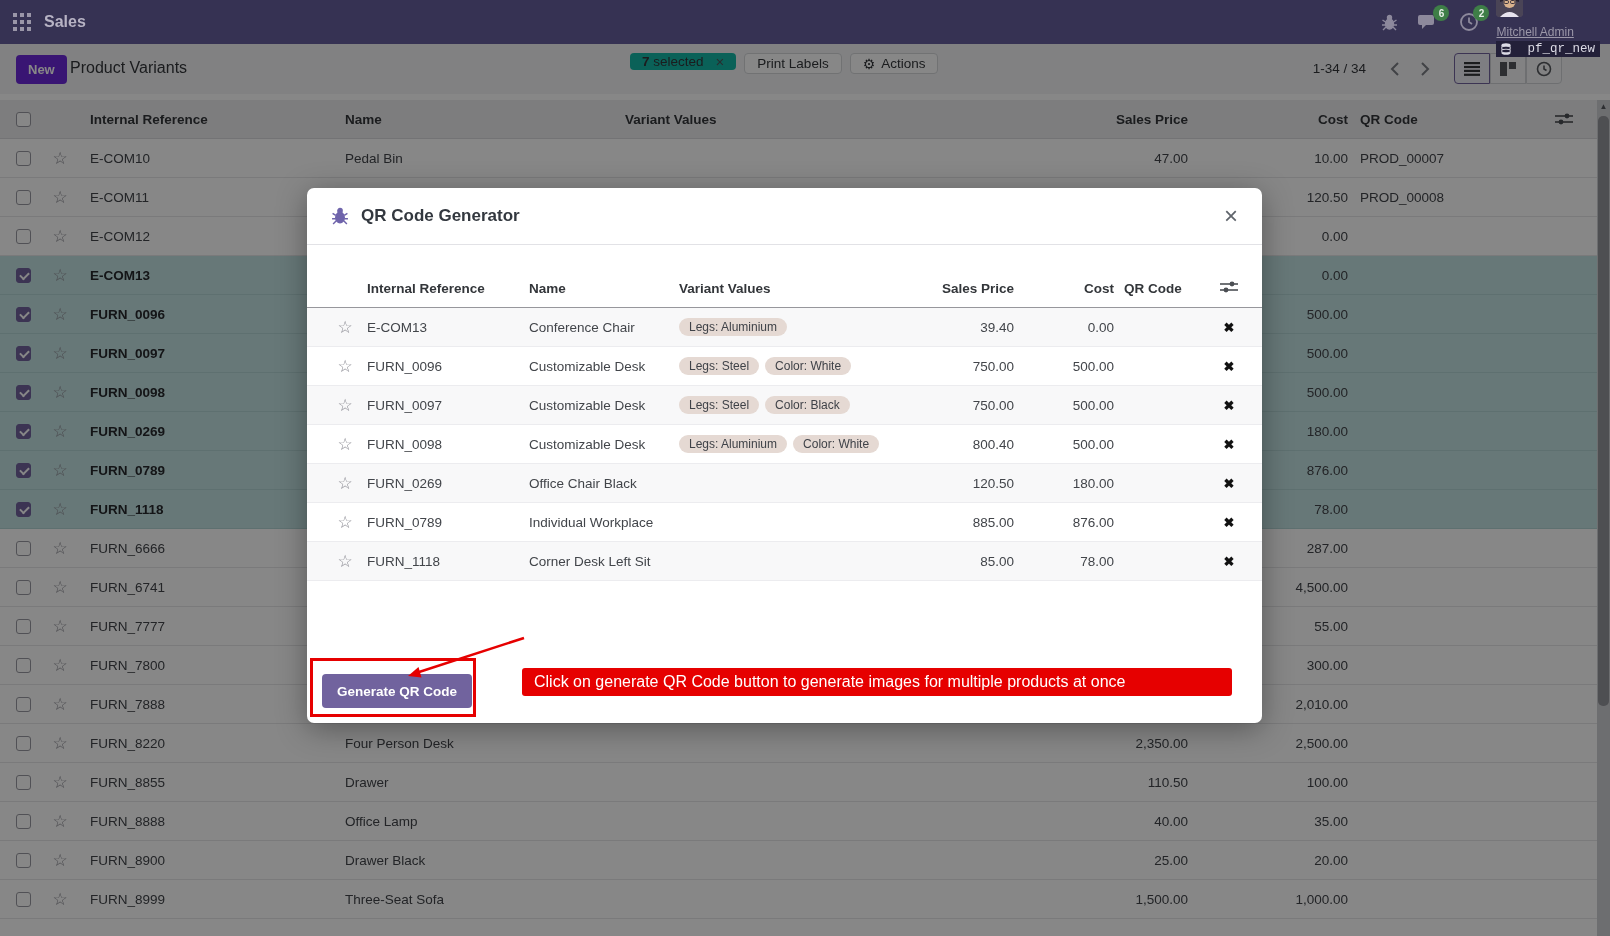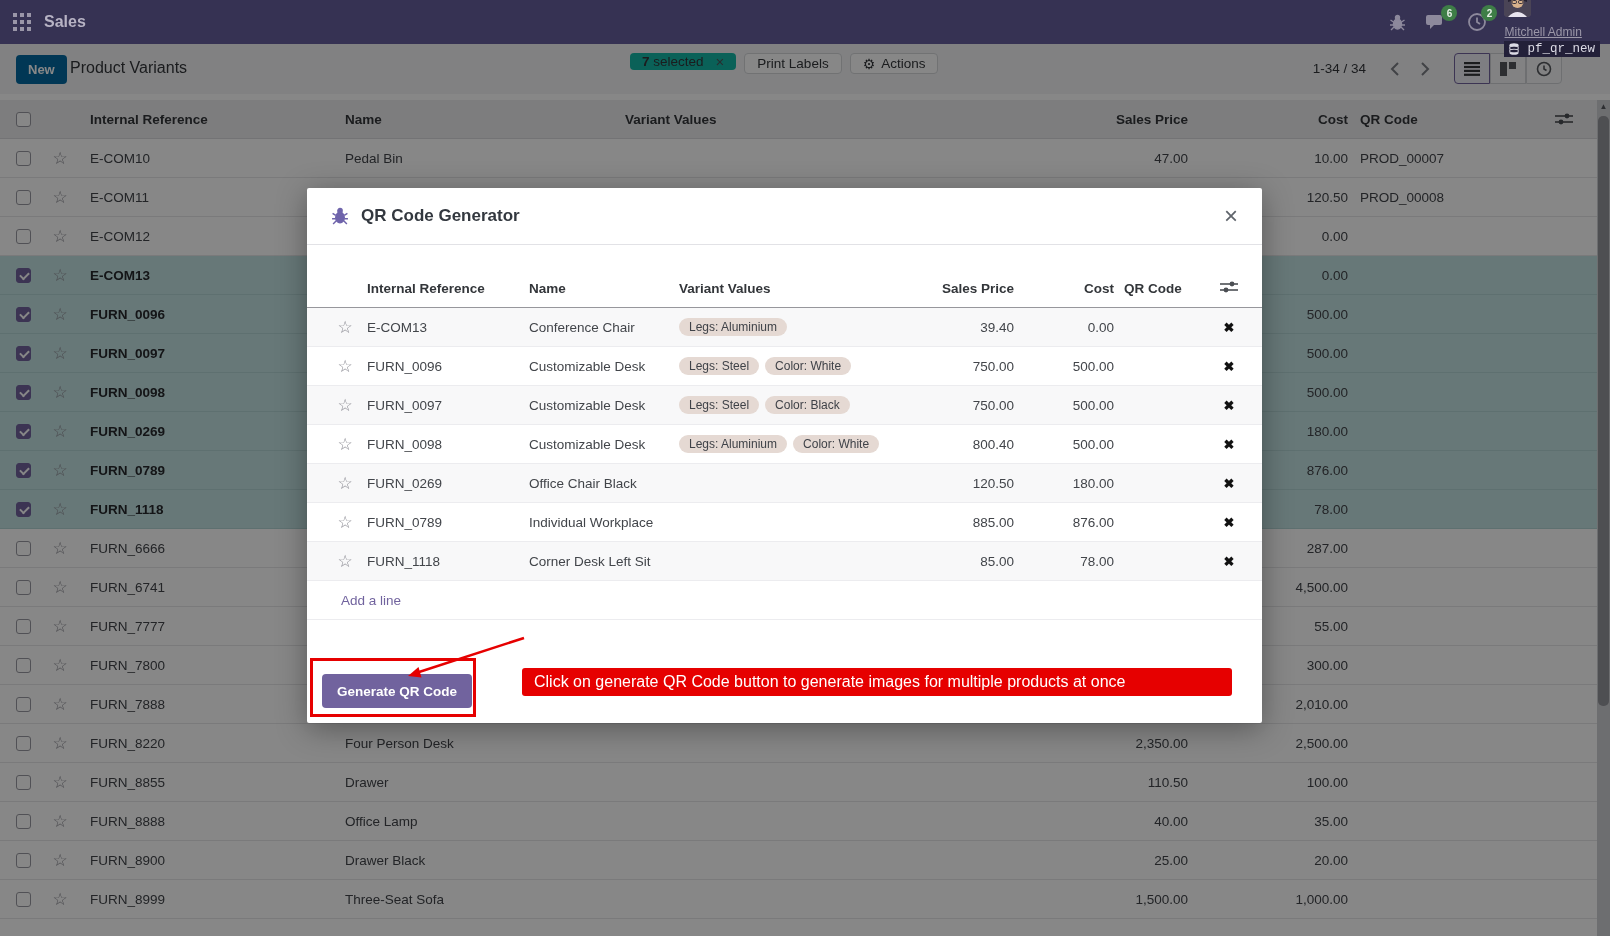--- a/index.html
+++ b/index.html
@@ -15,29 +15,29 @@
   .nav-item { font-size:13.5px; color:#938fa3; cursor:pointer; }
   .nav-right { margin-left:auto; display:flex; align-items:center; gap:14px; padding-right:10px; }
   .sys-icon { position:relative; width:26px; height:26px; display:flex; align-items:center; justify-content:center; cursor:pointer; }
   .badge { position:absolute; top:-4px; right:-7px; min-width:16px; height:16px; border-radius:8px;
            background:#3e7e47; color:#e8f0e9; font-size:10px; font-weight:700;
            display:flex; align-items:center; justify-content:center; padding:0 4px; }
   .user-block { display:flex; align-items:flex-start; gap:8px; cursor:pointer;flex-direction:column; }
   .avatar { width:27px; height:27px; border-radius:4px; overflow:hidden; background:#584f63; margin-top:2px; }
   .user-meta { display:flex; flex-direction:column; align-items:flex-start; }
   .user-name { font-size:12px; color:#9b97a8; text-decoration:underline; line-height:15px; }
-  .db-chip { display:flex; align-items:center; gap:8px; background:#232039; padding:1px 5px; margin-top:1px; }
+  .db-chip { display:flex; align-items:center; gap:16px; background:#232039; padding:1px 5px; margin-top:1px; }
   .db-name { font-family:"Liberation Mono", monospace; font-size:12.5px; color:#dddce6; }
 
   
   .content { position:absolute; top:44px; left:0; width:1610px; height:892px; background:#fff; z-index:10; }
 
   .control-panel { position:absolute; top:0; left:0; width:1610px; height:50px; background:#f4f4f6;
                    display:flex; align-items:center; }
-  .btn-new { position:absolute; left:16px; top:11px; height:29px; padding:0 12px; background:#0369a1;
+  .btn-new { position:absolute; left:16px; top:11px; height:29px; padding:0 12px; background:#6d28d9;
              color:#fff; font-size:13px; font-weight:700; border:none; border-radius:4px; cursor:pointer; }
   .cp-title { position:absolute; left:70px; top:15px; font-size:16px; color:#33363a; }
   .cp-center { position:absolute; left:630px; top:9px; display:flex; gap:8px; }
   .sel-chip { height:17px; background:#14b8a6; border-radius:4px; display:flex; align-items:center;
               gap:12px; padding:0 12px; font-size:13.5px; color:#33363a; }
   .sel-chip b { font-weight:700; }
   .chip-x { color:#4f545b; font-size:15px; cursor:pointer; }
   .btn-flat { height:21px; padding:0 12px; background:#fff; border:1px solid #d5d7da; border-radius:4px;
               font-size:13.5px; color:#33363a; display:flex; align-items:center; gap:6px; cursor:pointer; }
   .gear { font-size:14px; color:#33363a; }
@@ -77,21 +77,21 @@
   .scrollbar { position:absolute; top:56px; right:0; width:13px; height:836px; background:#cfd0d4; }
   .scroll-up { position:absolute; top:2px; left:0; width:13px; text-align:center; font-size:8px; color:#55585e; cursor:pointer; }
   .scroll-thumb { position:absolute; top:16px; left:1px; width:11px; height:590px; background:#94959b; border-radius:5px; cursor:pointer; }
 
   
   .overlay { position:absolute; top:44px; left:0; width:1610px; height:892px;
              background:rgba(0,0,0,0.47); z-index:50; }
 
   
   .modal { position:absolute; left:307px; top:188px; width:955px; height:535px; background:#fff;
-           border-radius:2px; box-shadow:0 6px 30px rgba(0,0,0,.35); z-index:100; }
+           border-radius:7px; box-shadow:0 6px 30px rgba(0,0,0,.35); z-index:100; }
   .modal-header { height:57px; display:flex; align-items:center; padding:0 24px; border-bottom:1px solid #e2e2e6; }
   .modal-title { font-size:17px; font-weight:700; color:#33383f; margin-left:12px; }
   .modal-close { margin-left:auto; font-size:24px; color:#5f646b; background:none; border:none; cursor:pointer; line-height:1; }
 
   .mtable { position:absolute; top:82px; left:0; width:955px; }
   .mrow { display:flex; align-items:center; height:39px; font-size:13.5px; color:#42454a;
           border-bottom:1px solid #ececef; background:#fff; }
   .mrow.header { height:38px; font-weight:700; color:#33363a; border-bottom:1px solid #97979c; background:#fff; }
   .mrow:nth-child(odd):not(.header) { background:#f8f8f9; }
   .m-star { width:28px; margin-left:24px; text-align:center; }
@@ -669,23 +669,20 @@
           <div class="m-var">
             
           </div>
           <div class="m-sales">85.00</div>
           <div class="m-cost">78.00</div>
           <div class="m-qr"></div>
           <div class="m-del"><span class="del-x">✖</span></div>
         </div>
       </div>
 
-    <div class="addline-row">
-      <span class="addline">Add a line</span>
-    </div>
   </div>
 
   <button class="btn-generate">Generate QR Code</button>
 </div>
 
 <div class="ann-label">Click on generate QR Code button to generate images for multiple products at once</div>
 <div class="ann-box"></div>
 <svg class="ann-arrow" width="135" height="60" viewBox="0 0 135 60">
   <line x1="126" y1="8" x2="18" y2="43" stroke="#e60000" stroke-width="2.5"></line>
   <polygon points="10,46 20.5,37 23.5,47.5" fill="#e60000"></polygon>

